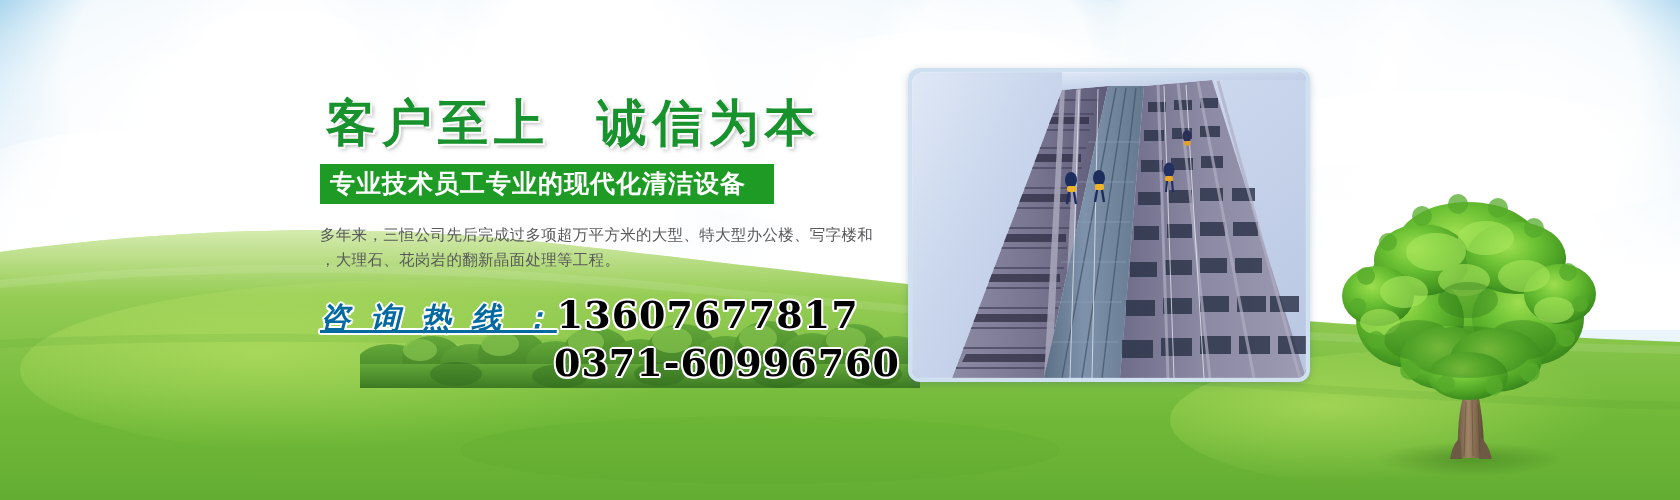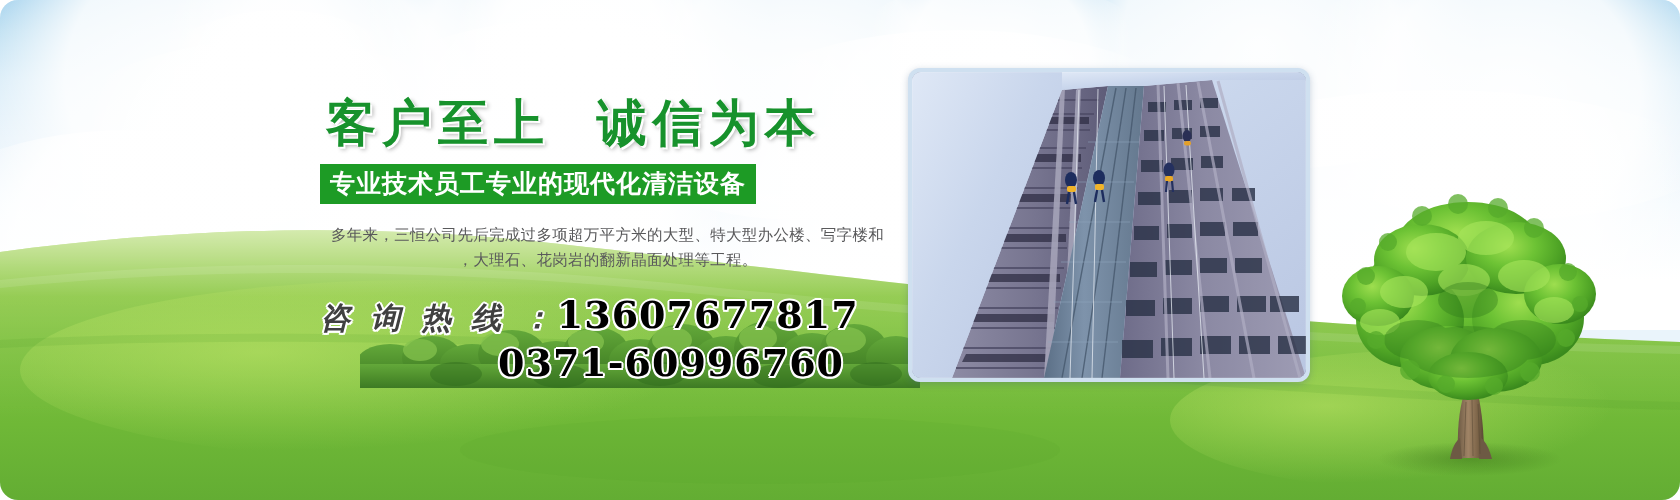--- a/index.html
+++ b/index.html
@@ -5,21 +5,20 @@
   html,body{margin:0;padding:0;}
   body{
     width:1680px;height:500px;overflow:hidden;
     font-family:"Liberation Sans","DejaVu Sans",sans-serif;
   }
 
   
   #banner{
     position:relative;width:1680px;height:500px;overflow:hidden;
     background:#eaf4fb;
-    border-radius:18px;
   }
 
   
   .sky{
     position:absolute;left:0;top:0;width:1680px;height:330px;
     background:
       linear-gradient(to bottom,
         #a8d4ee 0%,
         #bfe0f2 10%,
         #d8ecf8 24%,
@@ -86,61 +85,61 @@
       -1px -1px 0 #ffffff,
        3px 3px 4px rgba(0,0,0,.30);
     margin:0 0 14px 6px;
   }
   .greenbar{
     display:inline-block;
     background:#1d9b25;
     color:#ffffff;
     font-size:25px;font-weight:700;
     letter-spacing:1px;
-    padding:5px 10px 6px 10px;
+    padding:5px 28px 6px 10px;
     line-height:1.15;
     white-space:nowrap;
     margin-bottom:18px;
   }
   .body-copy{
     color:#59595b;
     font-size:15.5px;
     line-height:25px;
     letter-spacing:.3px;
     width:575px;
     margin:0;
-    text-align:center;
   }
   .body-copy p{margin:0;white-space:nowrap;}
 
   .hotline{
     margin-top:22px;
   }
   .hot-line1,.hot-line2{
     white-space:nowrap;line-height:1.12;
   }
   .hot-label{
     font-family:"DejaVu Serif","Liberation Serif",serif;
     font-size:30px;font-weight:700;font-style:italic;
-    color:#404040;letter-spacing:5px;
+    color:#0369a1;letter-spacing:5px;
     text-shadow:
        1.5px 1.5px 0 #fff, -1.5px -1.5px 0 #fff,
        1.5px -1.5px 0 #fff, -1.5px 1.5px 0 #fff,
        0 2px 0 #fff, 2px 0 0 #fff, 0 -2px 0 #fff, -2px 0 0 #fff;
+    text-decoration: underline;
   }
   .hot-num{
     font-family:"DejaVu Serif","Liberation Serif",serif;
     font-size:38px;font-weight:700;
     color:#000000;letter-spacing:1px;
     text-shadow:
        1.5px 1.5px 0 #fff, -1.5px -1.5px 0 #fff,
        1.5px -1.5px 0 #fff, -1.5px 1.5px 0 #fff,
        0 2px 0 #fff, 2px 0 0 #fff, 0 -2px 0 #fff, -2px 0 0 #fff;
   }
-  .hot-line2{margin-top:6px;padding-left:178px;}
+  .hot-line2{margin-top:6px;padding-left:178px;text-align:right;}
 
   
   .photo-card{
     position:absolute;left:908px;top:68px;width:402px;height:314px;
     border-radius:12px;
     background:#cfe0f0;
     padding:4px;
     box-sizing:border-box;
     box-shadow:0 2px 7px rgba(60,90,130,.28);
   }

